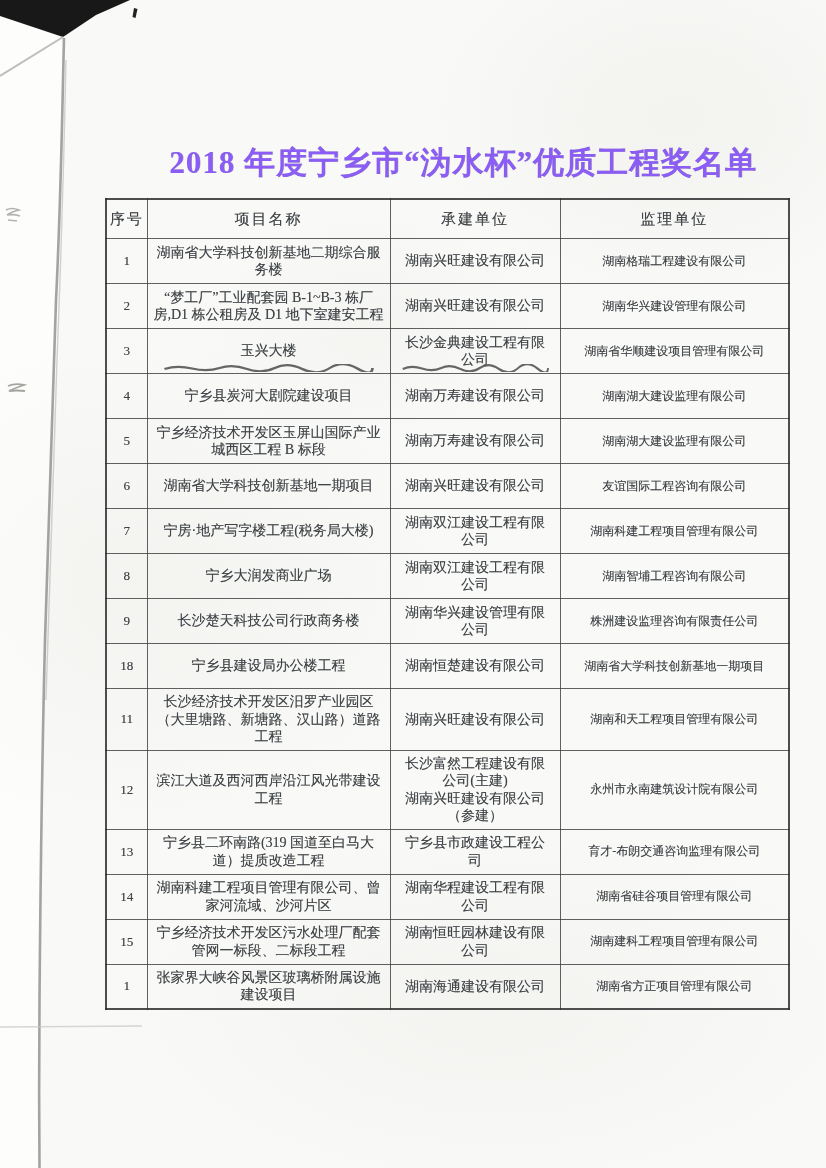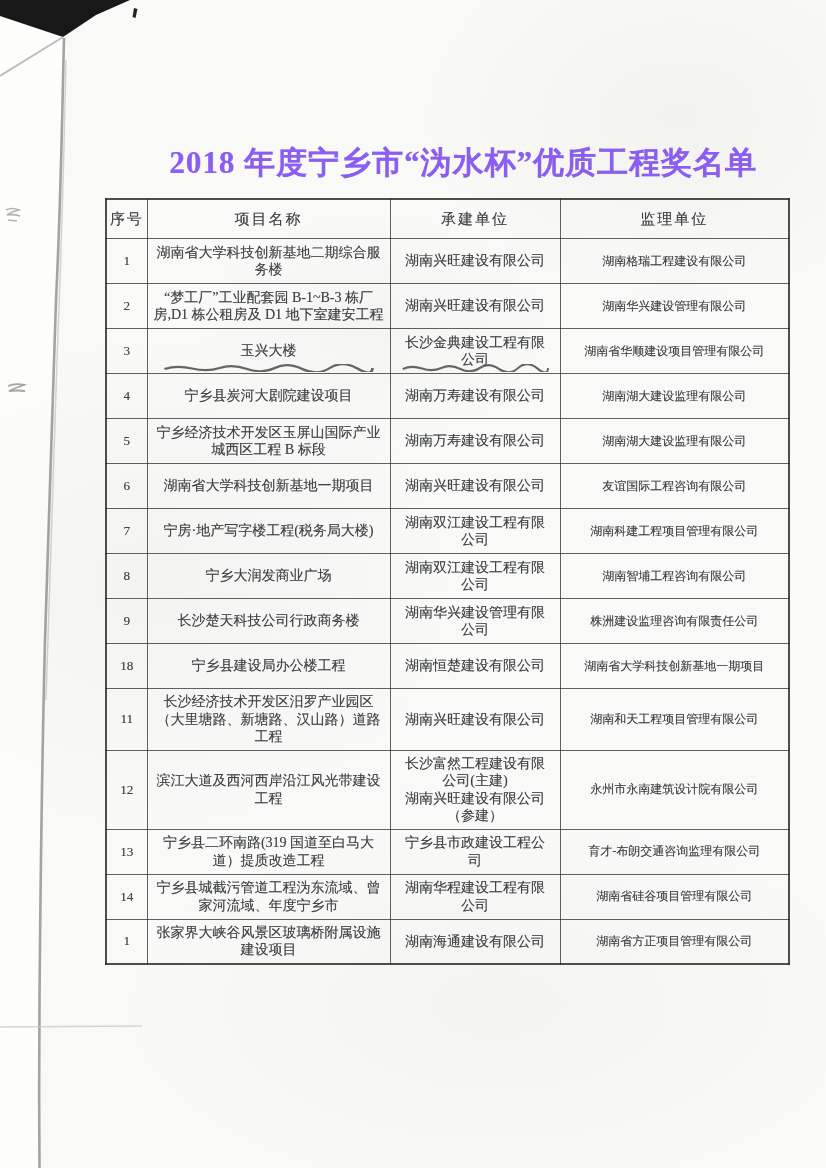--- a/index.html
+++ b/index.html
@@ -206,23 +206,29 @@
           <td class="cell-supervisor">永州市永南建筑设计院有限公司</td>
         </tr>
         <tr>
           <td class="cell-no">13</td>
           <td class="cell-project">宁乡县二环南路(319 国道至白马大道）提质改造工程</td>
           <td class="cell-contractor">宁乡县市政建设工程公司</td>
           <td class="cell-supervisor">育才-布朗交通咨询监理有限公司</td>
         </tr>
         <tr>
           <td class="cell-no">14</td>
-          <td class="cell-project">宁乡县城截污管道工程沩东流域、曾家河流域、年度宁乡市</td>
+          <td class="cell-project">湖南科建工程项目管理有限公司、曾家河流域、沙河片区</td>
           <td class="cell-contractor">湖南华程建设工程有限公司</td>
           <td class="cell-supervisor">湖南省硅谷项目管理有限公司</td>
+        </tr>
+        <tr>
+          <td class="cell-no">15</td>
+          <td class="cell-project">宁乡经济技术开发区污水处理厂配套管网一标段、二标段工程</td>
+          <td class="cell-contractor">湖南恒旺园林建设有限公司</td>
+          <td class="cell-supervisor">湖南建科工程项目管理有限公司</td>
         </tr>
         <tr>
           <td class="cell-no">1</td>
           <td class="cell-project">张家界大峡谷风景区玻璃桥附属设施建设项目</td>
           <td class="cell-contractor">湖南海通建设有限公司</td>
           <td class="cell-supervisor">湖南省方正项目管理有限公司</td>
         </tr>
       </tbody>
   </table>
 

